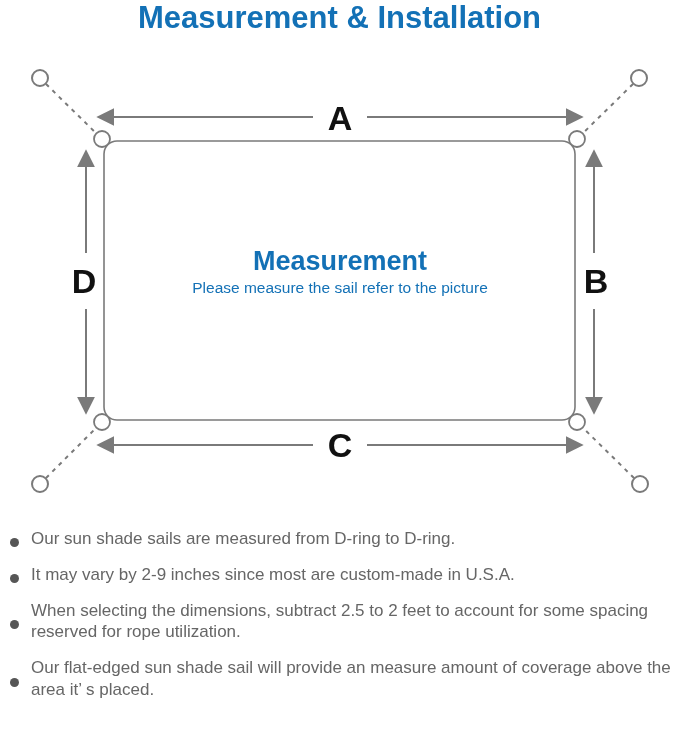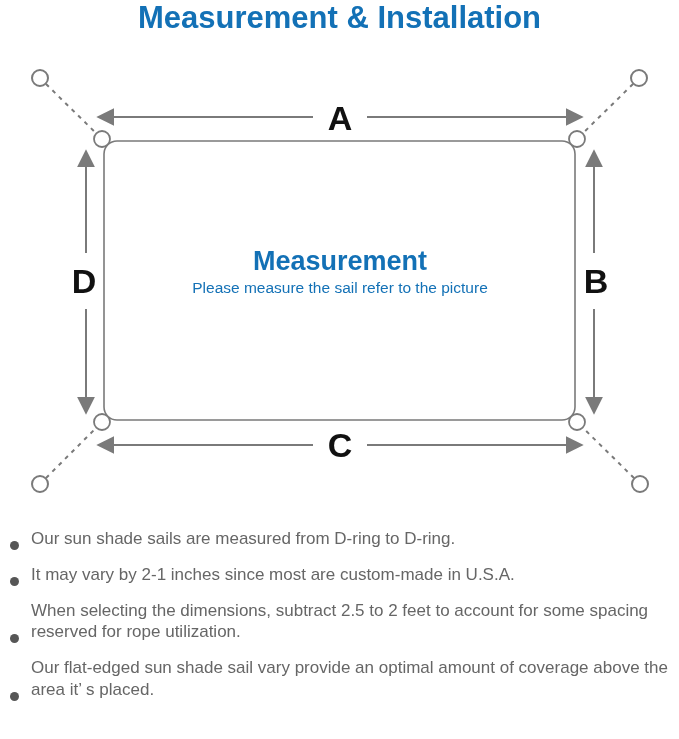--- a/index.html
+++ b/index.html
@@ -32,21 +32,21 @@
     position: absolute;
     top: 528px;
     left: 8px;
     width: 664px;
     margin: 0;
     padding: 0;
     list-style: none;
   }
   .bullets li {
     display: flex;
-    align-items: flex-end;
+    align-items: center;
     margin-bottom: 14px;
     color: #666666;
     font-size: 17px;
     line-height: 1.28;
   }
   .bullets .dot {
     flex: 0 0 auto;
     width: 9px;
     height: 9px;
     border-radius: 50%;
@@ -114,25 +114,25 @@
     <text x="340" y="293" text-anchor="middle" fill="#1371b6" font-family="Liberation Sans, sans-serif" font-size="15.5">Please measure the sail refer to the picture</text>
   </svg>
 
   <ul class="bullets">
     <li>
       <span class="dot"></span>
       <span class="txt">Our sun shade sails are measured from D-ring to D-ring.</span>
     </li>
     <li>
       <span class="dot"></span>
-      <span class="txt">It may vary by 2-1 inches since most are custom-made in U.S.A.</span>
+      <span class="txt">It may vary by 2-9 inches since most are custom-made in U.S.A.</span>
     </li>
     <li>
       <span class="dot"></span>
       <span class="txt">When selecting the dimensions, subtract 2.5 to 2 feet to account for some spacing reserved for rope utilization.</span>
     </li>
     <li>
       <span class="dot"></span>
-      <span class="txt">Our flat-edged sun shade sail vary provide an optimal amount of coverage above the area it’ s placed.</span>
+      <span class="txt">Our flat-edged sun shade sail will provide an measure amount of coverage above the area it’ s placed.</span>
     </li>
   </ul>
 
 </div>
 
 </body></html>

